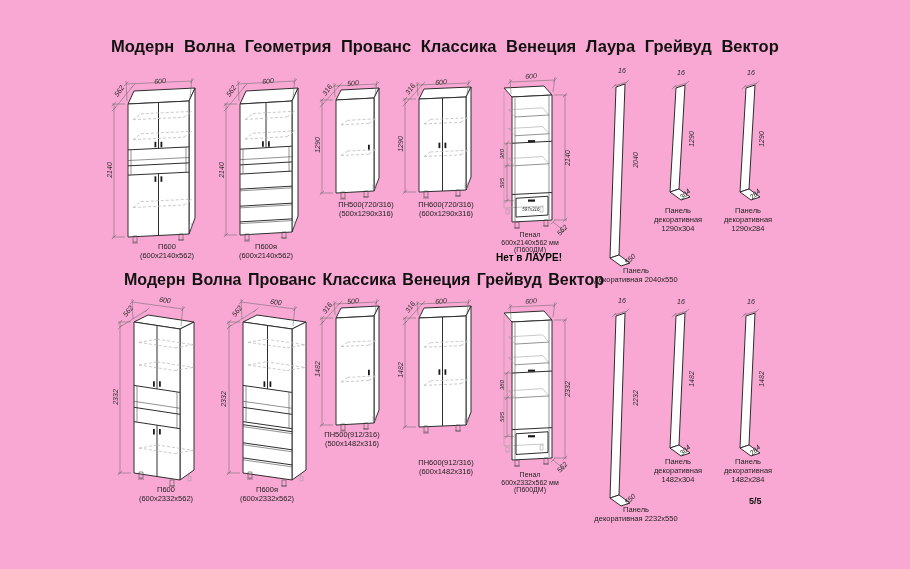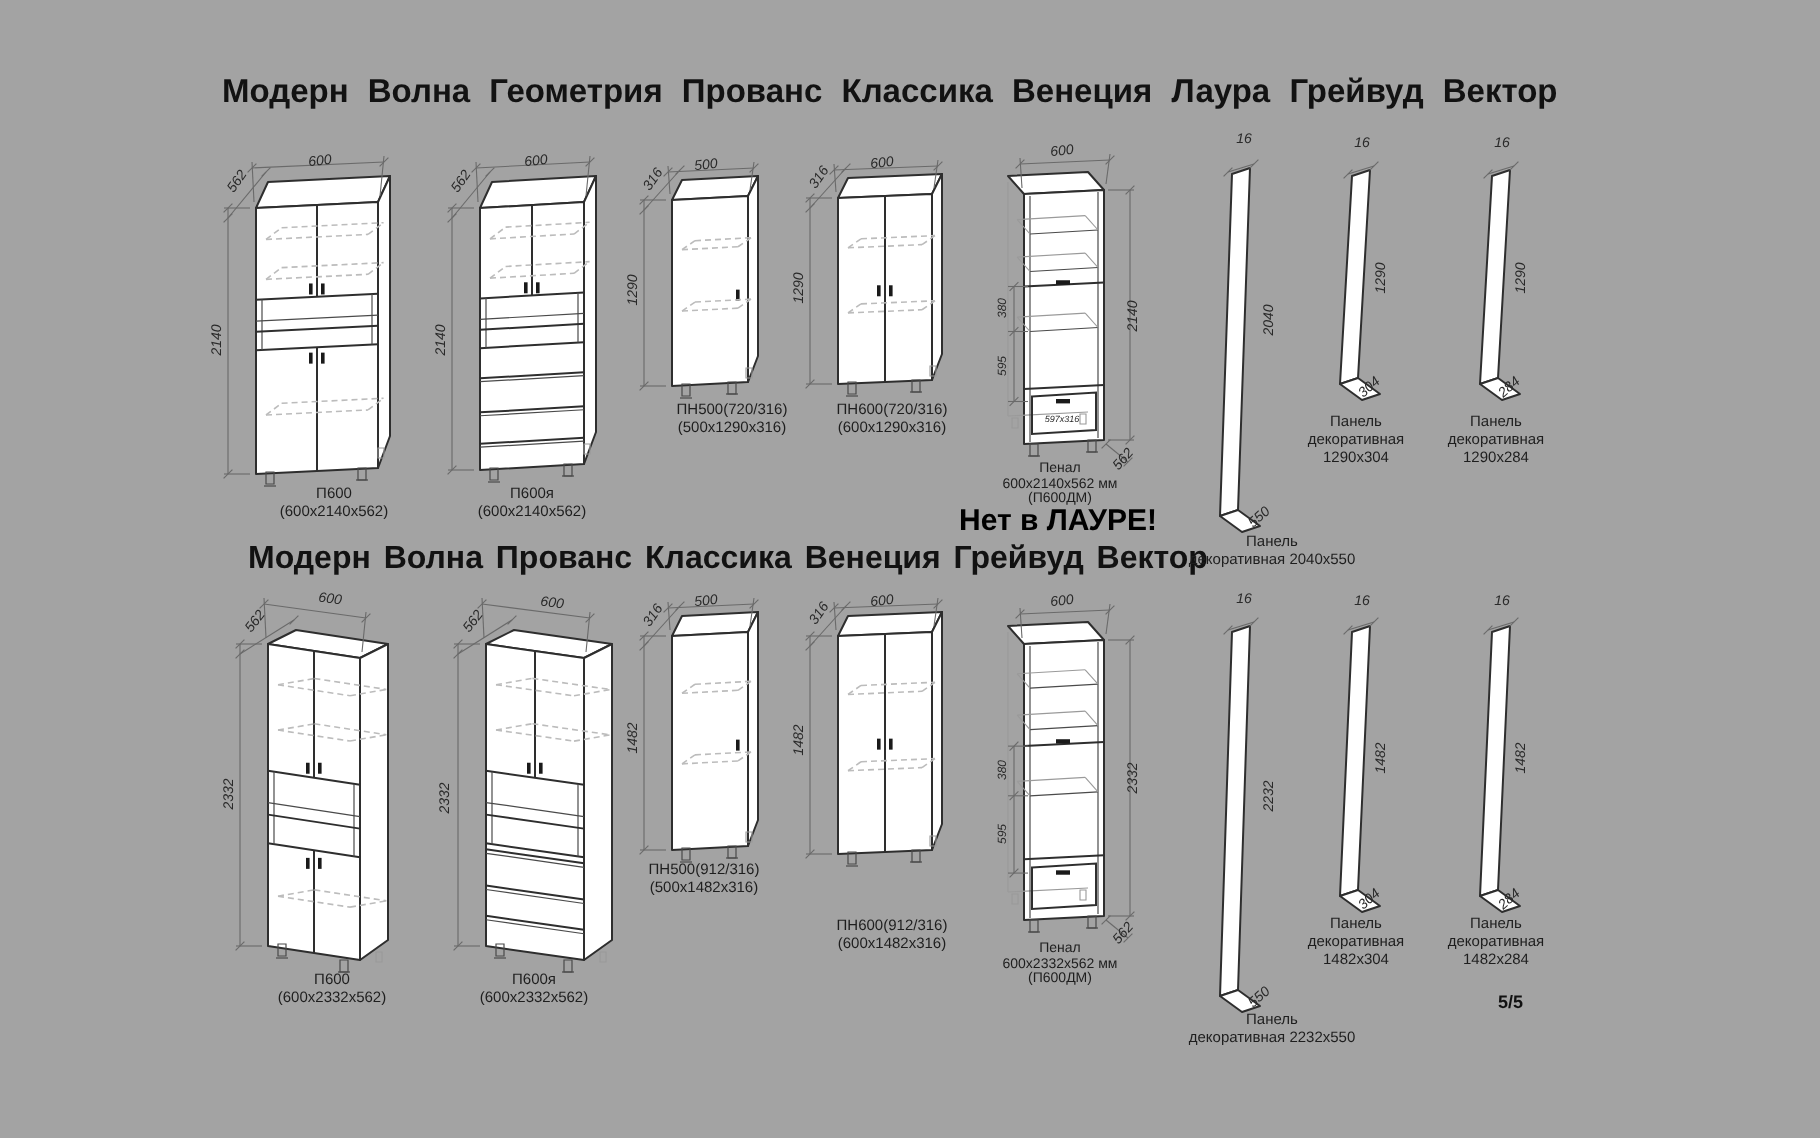--- a/index.html
+++ b/index.html
@@ -1,36 +1,36 @@
 <!DOCTYPE html>
 <html><head>
 <meta charset="utf-8">
 <style>
   html,body{margin:0;padding:0;background:#e9e9e9;}
-  .stage{position:relative;width:910px;height:569px;background:#a3a3a3;overflow:hidden;
+  .stage{position:relative;width:910px;height:569px;background:#f9a8d4;overflow:hidden;
          font-family:"Liberation Sans",sans-serif;}
   #art{position:absolute;left:0;top:0;}
   
   .f{fill:#ffffff;stroke:#2e2e2e;stroke-width:1;stroke-linejoin:round;}
   .s{fill:none;stroke:#2e2e2e;stroke-width:1;}
   .t{fill:none;stroke:#4a4a4a;stroke-width:.6;}
   .lt{fill:none;stroke:#9a9a9a;stroke-width:.55;}
   .d{fill:none;stroke:#bcbcbc;stroke-width:.8;stroke-dasharray:3,2;}
   .m{fill:none;stroke:#6a6a6a;stroke-width:.55;}
   .h{fill:#1a1a1a;stroke:none;}
   
   .hdr{position:absolute;font-weight:bold;font-size:16.5px;line-height:1.1;color:#121212;white-space:nowrap;}
   .lbl{position:absolute;font-style:italic;font-size:7px;line-height:1;color:#2a2a2a;white-space:nowrap;
        transform:translate(-50%,-50%) rotate(var(--r,0deg));}
   .lbl.sm{font-size:6px;}
   .lbl.xs{font-size:4.5px;}
   .cap{position:absolute;transform:translateX(-50%);text-align:center;font-size:7.5px;line-height:1.2;
        color:#1e1e1e;white-space:nowrap;}
   .cap.tight{font-size:7px;line-height:1.1;}
-  .note{position:absolute;transform:translateX(-50%);font-weight:bold;font-size:15px;line-height:1;
+  .note{position:absolute;transform:translateX(-50%);font-weight:bold;font-size:10px;line-height:1;
         color:#000;white-space:nowrap;}
   .pg{position:absolute;font-weight:bold;font-size:9px;line-height:1;color:#111;text-align:center;}
 </style>
 </head>
 <body>
 
 <div class="stage">
   <svg id="art" width="910" height="569">
       <polygon points="128,104 189,101 195,88 134,91" class="f"></polygon>
       <polygon points="189,101 195,88 195,218 189,234" class="f"></polygon>

